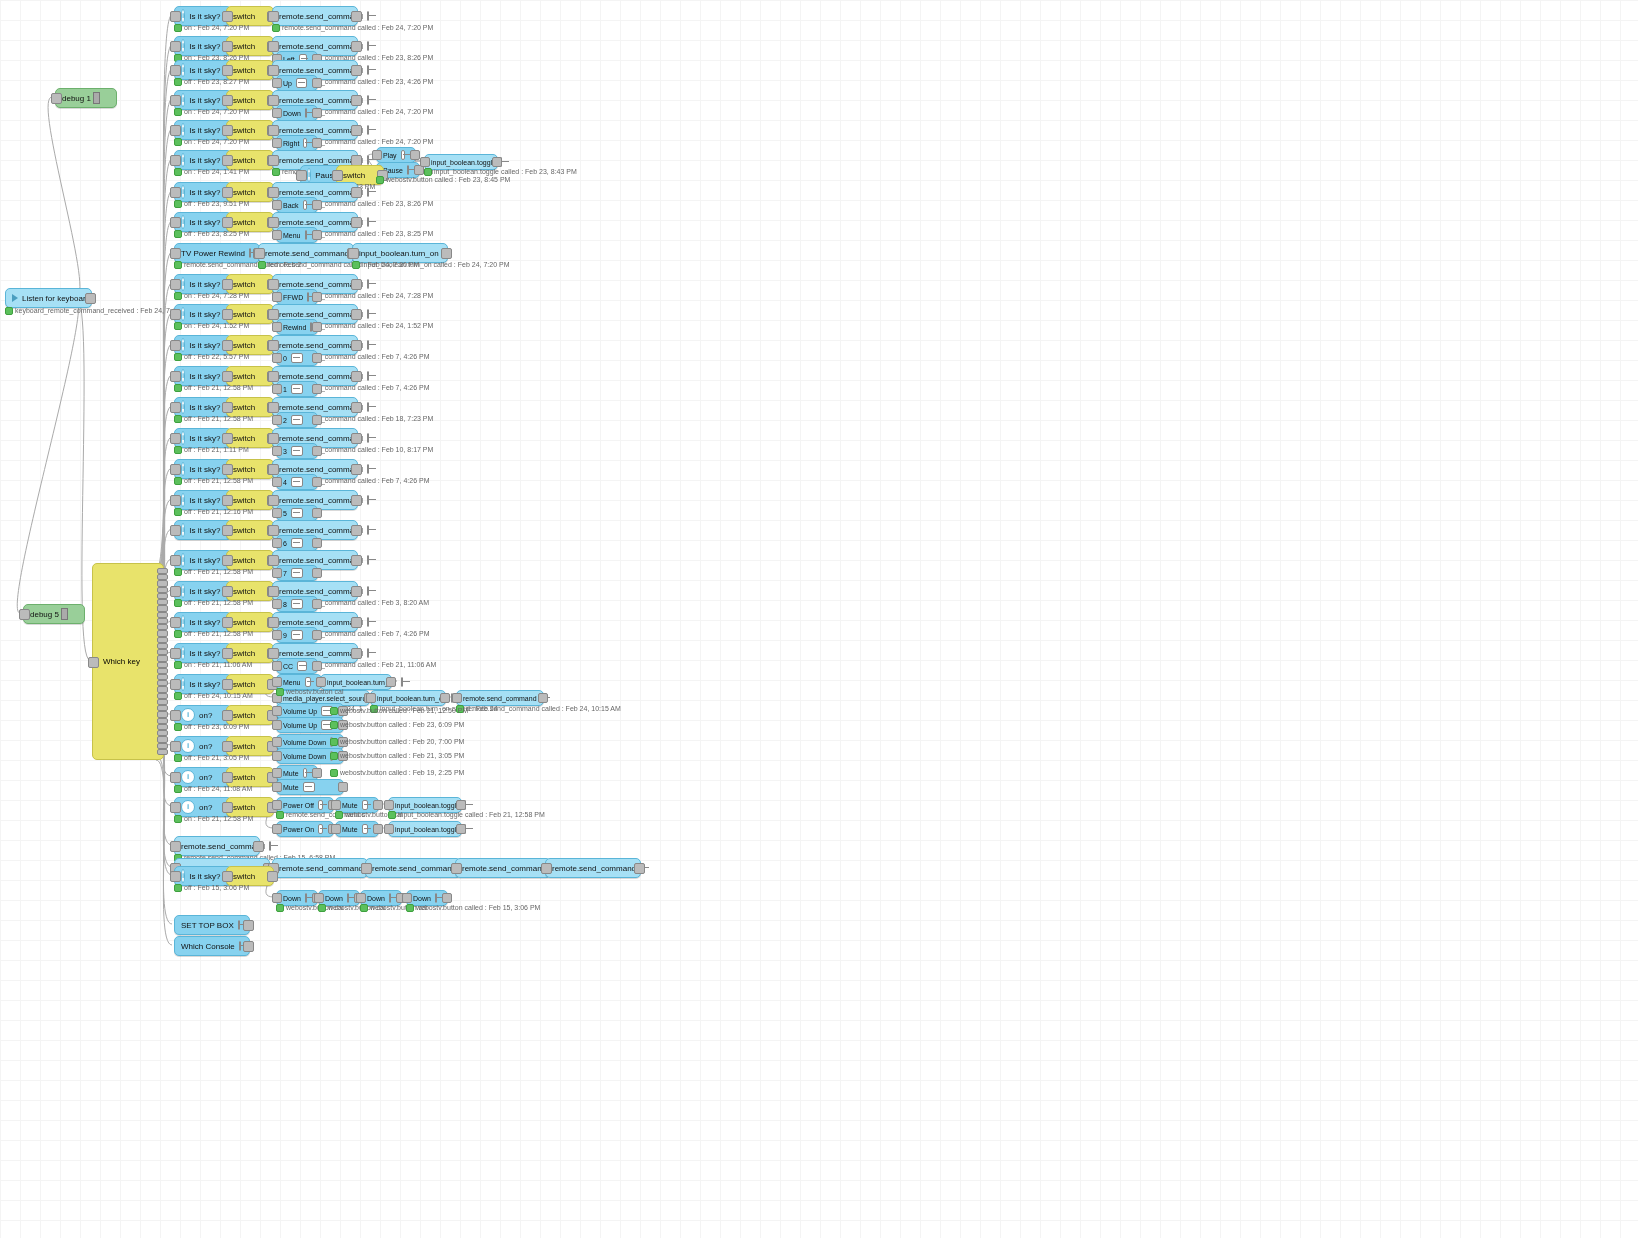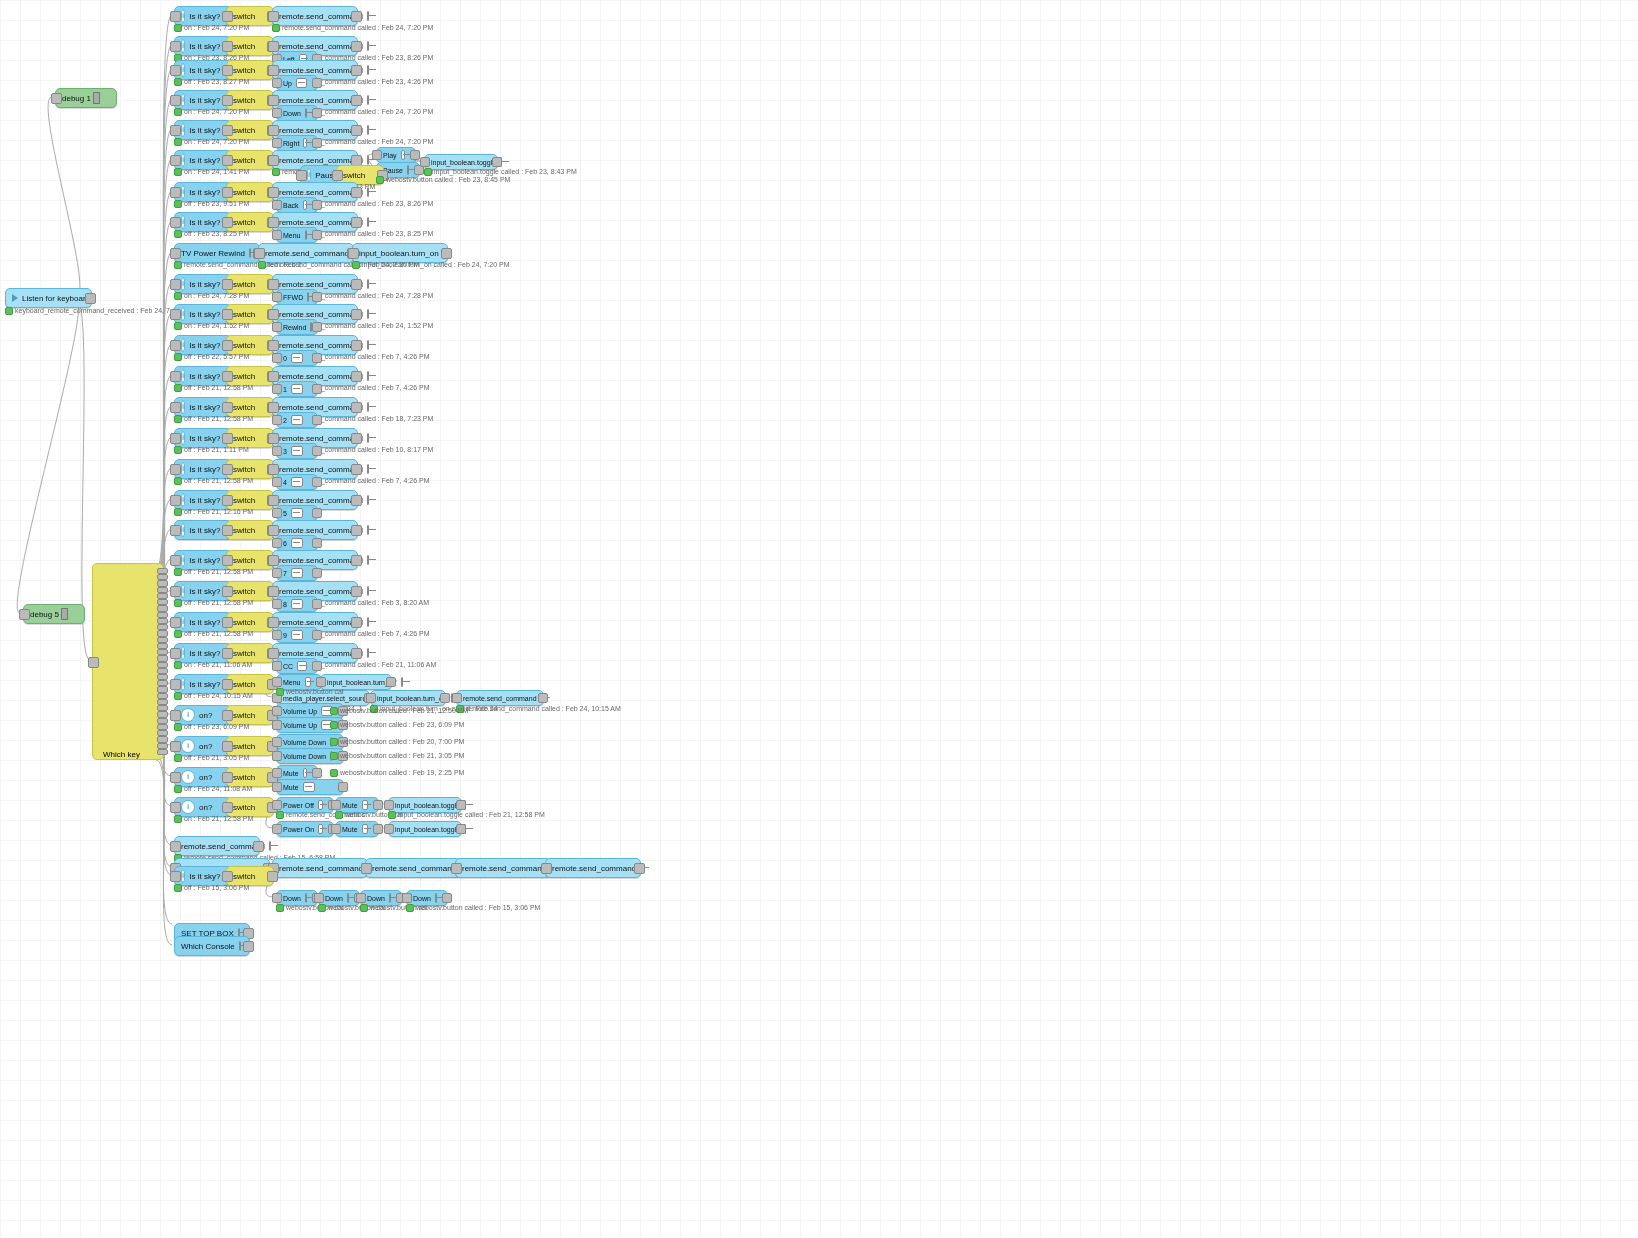--- a/index.html
+++ b/index.html
@@ -21,21 +21,21 @@
   .n-cmd{background:#a6e0f5;border:1px solid #5ab5d8}
   .badge{display:inline-block;width:12px;height:12px;border-radius:50%;background:#fff;border:1px solid #5ab5d8;color:#5ab5d8;
     font-size:8px;text-align:center;line-height:12px;margin-right:4px;font-weight:bold}
   .sig{display:inline-block;width:10px;height:8px;border:1px solid #888;border-radius:2px;margin-left:4px;background:#fff;position:relative}
   .sig::after{content:"";position:absolute;left:1px;top:3px;width:7px;height:1px;background:#888}
   .small{height:14px;padding:0 10px 0 6px;font-size:7px}
   .small::after,.small::before{top:2px;width:8px;height:8px}
   .status{position:absolute;font-size:7px;color:#666;white-space:nowrap}
   .status i{display:inline-block;width:6px;height:6px;border-radius:2px;background:#5cc05c;border:1px solid #3ea03e;margin-right:2px;vertical-align:middle}
   .big-switch{position:absolute;background:#e8e36b;border:1px solid #c7c24a;border-radius:5px;
-    display:flex;align-items:flex-end;padding-left:10px}
+    display:flex;align-items:center;padding-left:10px}
   .big-switch .ports{position:absolute;right:-5px;top:4px;bottom:4px;display:flex;flex-direction:column;justify-content:space-between}
   .big-switch .ports span{width:9px;height:7px;background:#bbb;border:1px solid #888;border-radius:2px}
   .big-switch::before{content:"";position:absolute;left:-5px;top:50%;margin-top:-5px;width:9px;height:9px;border-radius:2px;background:#bbb;border:1px solid #888}
   .icon-arrow{display:inline-block;width:0;height:0;border-top:4px solid transparent;border-bottom:4px solid transparent;
     border-left:6px solid #4a9ec0;margin-right:4px}
   .dbg-sq{display:inline-block;width:10px;height:10px;background:#aaa;border:1px solid #777;margin:0 2px;vertical-align:middle}
 </style>
 </head>
 <body>
 <div class="canvas" id="canvas">
@@ -753,21 +753,21 @@
     <div class="node n-blue small" style="left: 360px; top: 890px; width: 24px;">
       <span>Down</span>
       <span class="sig"></span>
     </div>
     <div class="status" style="left: 360px; top: 904px;"><i></i>webostv.button cal</div>
     <div class="node n-blue small" style="left: 406px; top: 890px; width: 24px;">
       <span>Down</span>
       <span class="sig"></span>
     </div>
     <div class="status" style="left: 406px; top: 904px;"><i></i>webostv.button called : Feb 15, 3:06 PM</div>
-    <div class="node n-blue no-in" style="left: 174px; top: 915px; width: 54px; margin-top: 8px;">
+    <div class="node n-blue no-in" style="left: 174px; top: 915px; width: 54px;">
       <span>SET TOP BOX</span>
       <span class="sig"></span>
     </div>
     <div class="node n-blue no-in" style="left: 174px; top: 936px; width: 54px;">
       <span>Which Console</span>
       <span class="sig"></span>
     </div>
   </div>
 
 </body></html>

